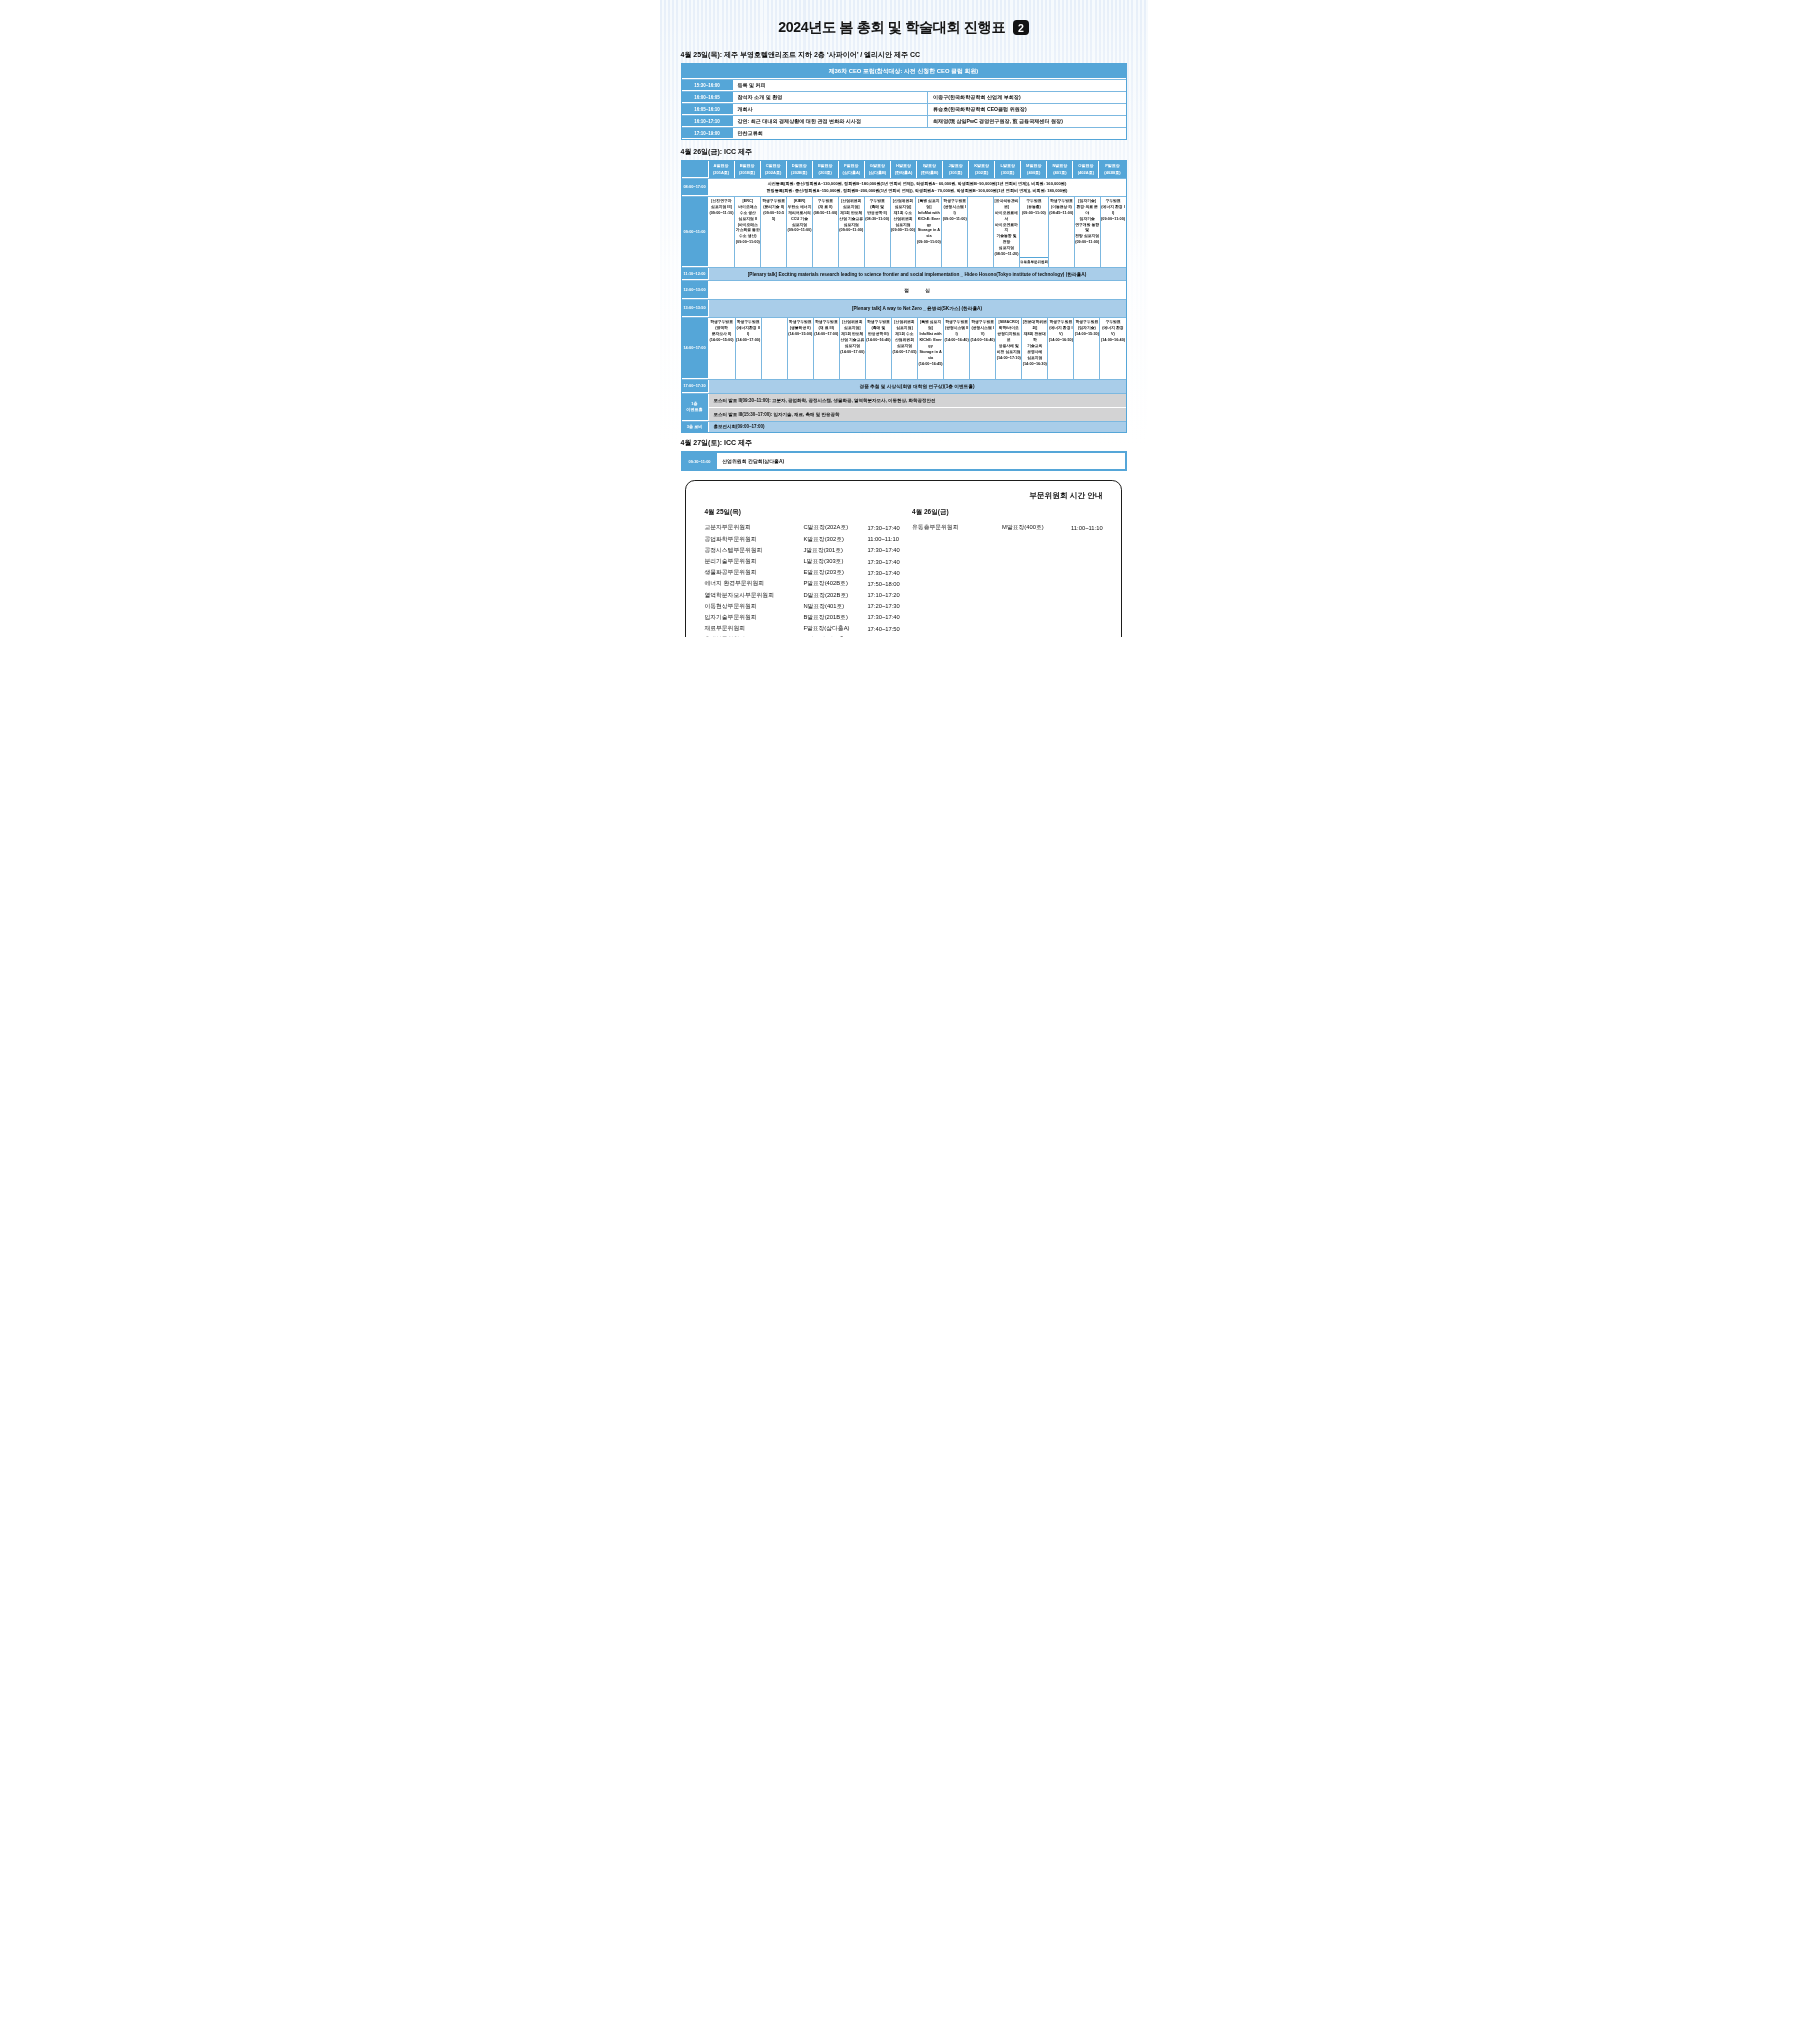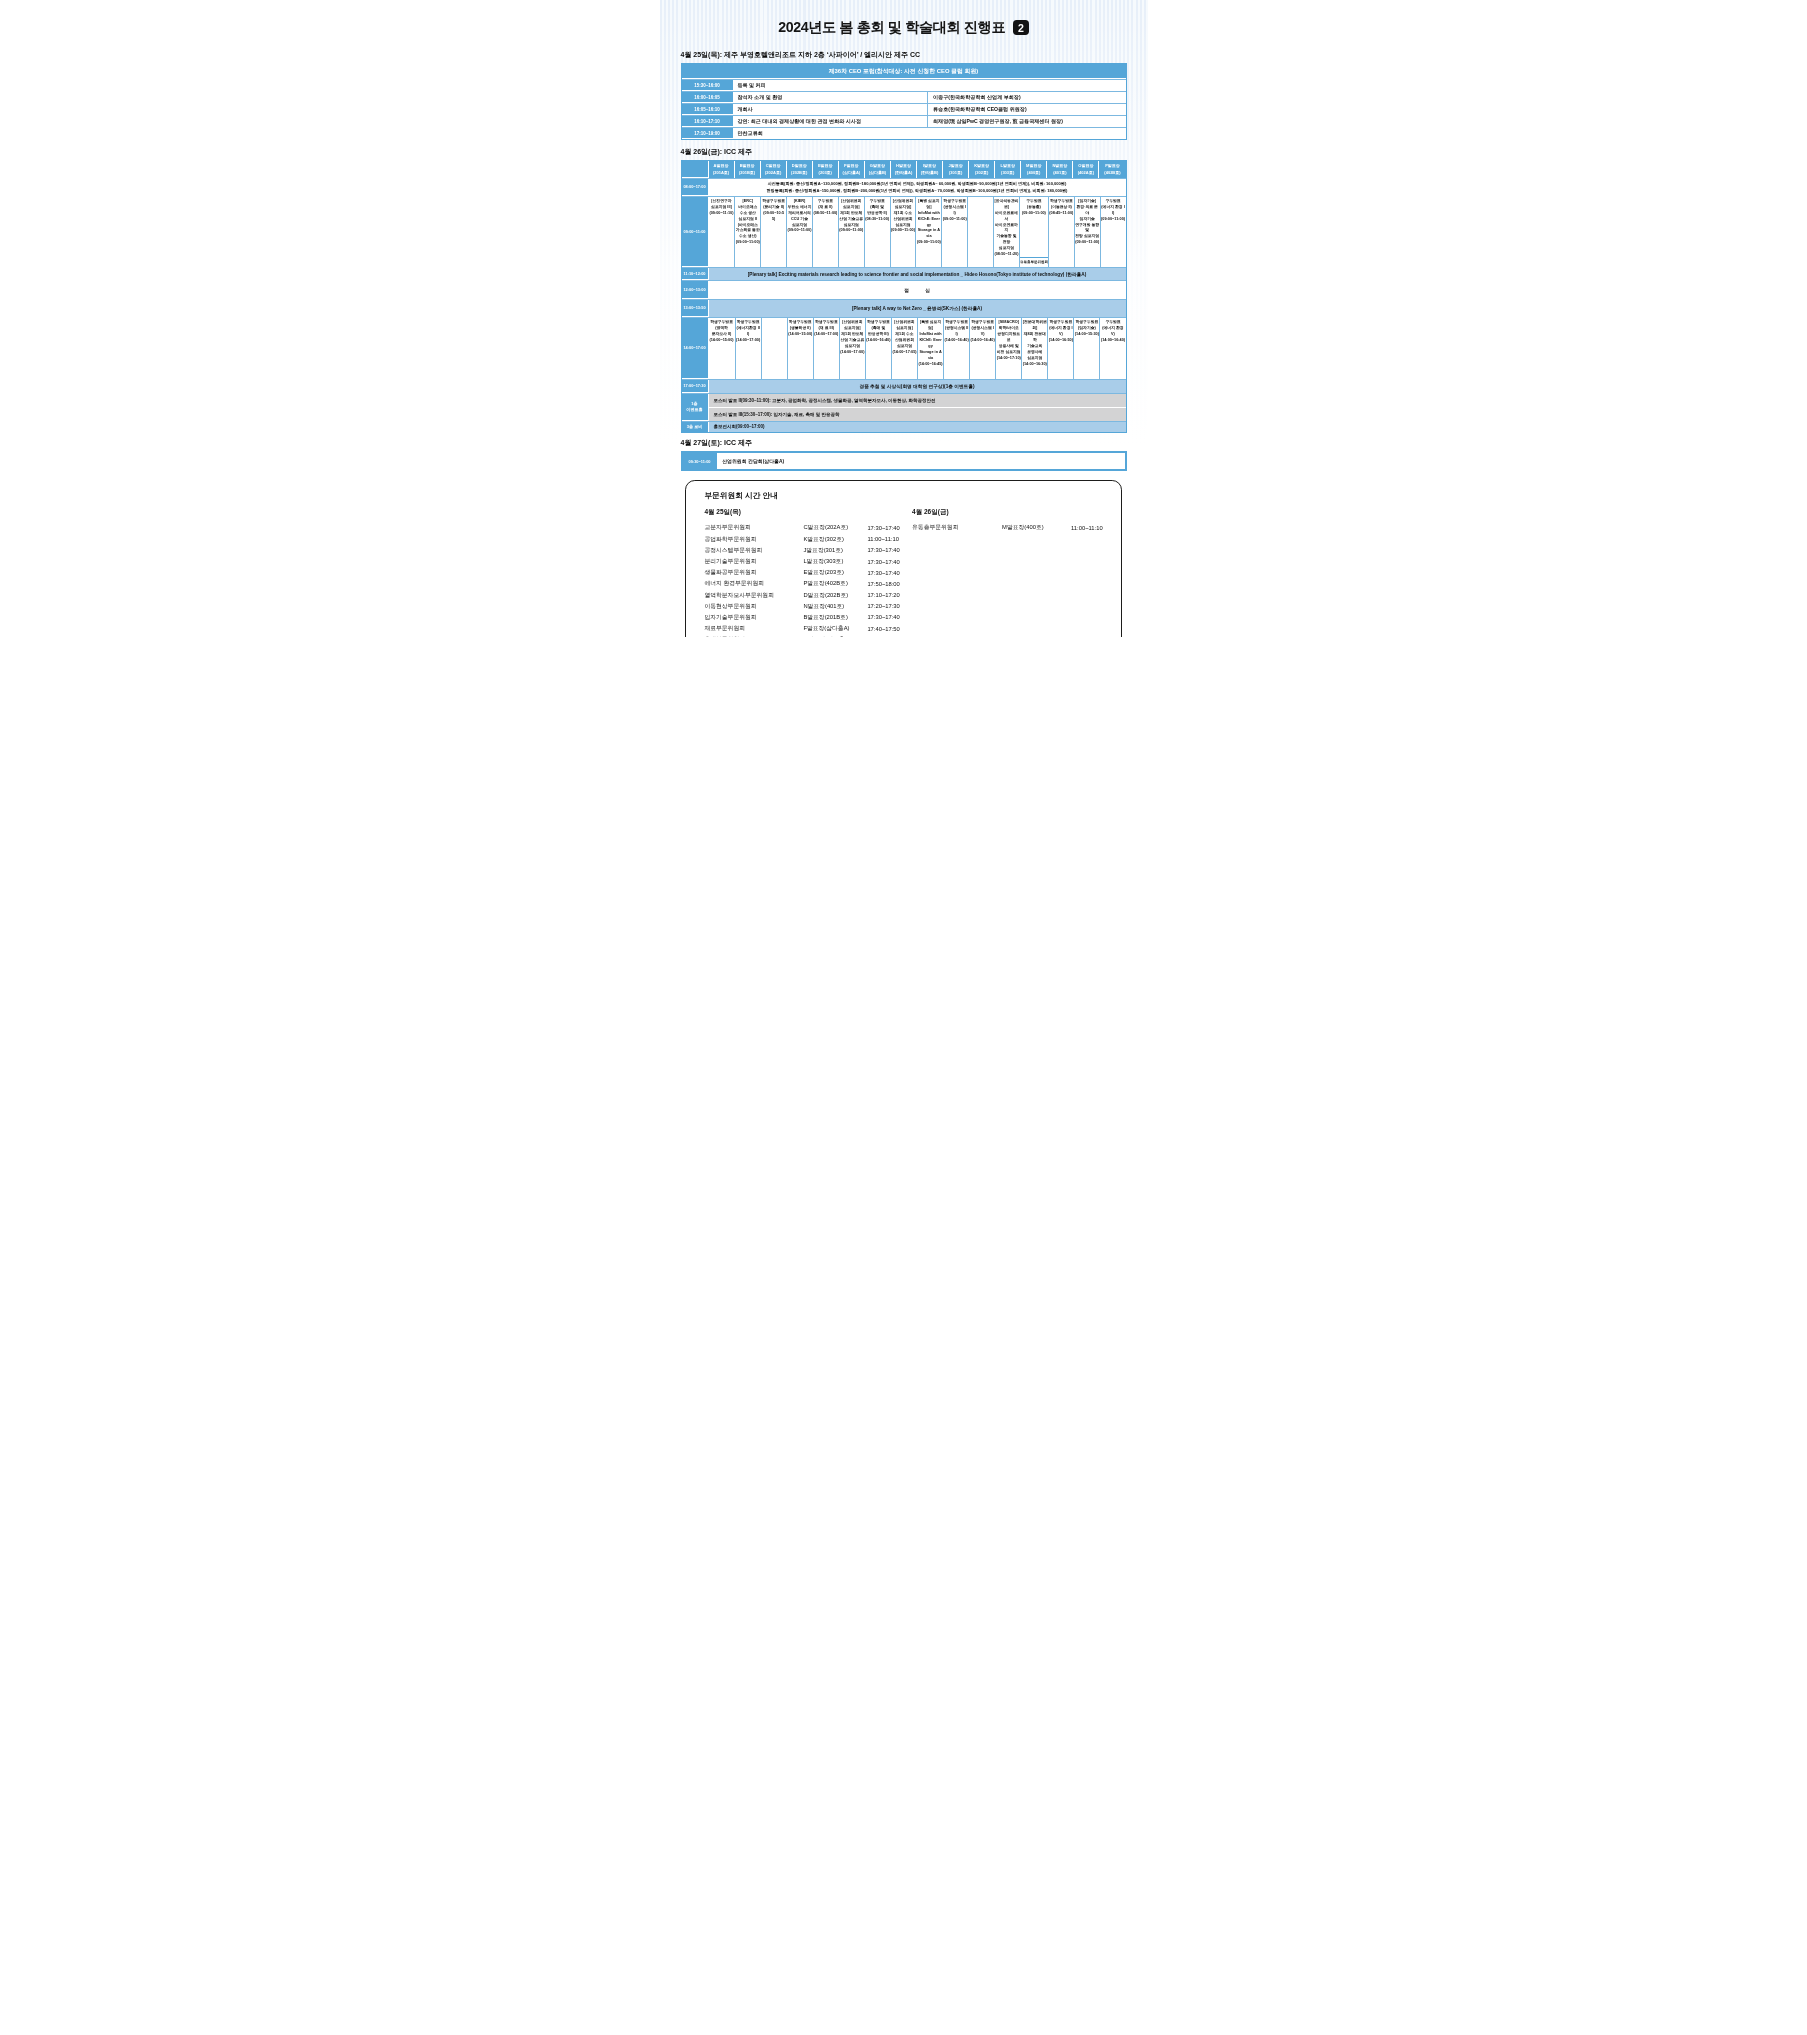--- a/index.html
+++ b/index.html
@@ -70,21 +70,21 @@
   .lobby-label{background:var(--blue);color:#fff;font-size:4.1px;font-weight:700;display:flex;align-items:center;justify-content:center;border-right:0.8px solid #fff;padding:2.4px 0;}
   .lobby-content{background:var(--lightblue);font-size:4.5px;font-weight:800;display:flex;align-items:center;padding:2.4px 4.9px;}
 
   
   .apr27-box{border:2.4px solid var(--blue);display:grid;grid-template-columns:34px 1fr;background:#fff;margin-bottom:9px;}
   .apr27-time{background:var(--blue);color:#fff;font-size:3.9px;font-weight:700;display:flex;align-items:center;justify-content:center;padding:4.9px 0;}
   .apr27-content{font-size:4.9px;font-weight:800;display:flex;align-items:center;padding:4.9px 5.7px;}
 
   
   .committee-box{border:1.2px solid #1d1d1b;border-radius:9.8px;background:#fff;margin:3.3px 4.9px 0 4.9px;padding:9.8px 18px 10.6px 18px;}
-  .cb-title{text-align:left;font-size:7.7px;font-weight:800;margin-bottom:7.3px;}
+  .cb-title{text-align:right;font-size:7.7px;font-weight:800;margin-bottom:7.3px;}
   .cb-cols{display:grid;grid-template-columns:1.04fr 1fr;column-gap:12.2px;}
   .cb-heading{font-size:6.5px;font-weight:800;margin-bottom:5.3px;}
   .cb-row{display:grid;grid-template-columns:99px 64px auto;align-items:center;height:11.2px;font-size:5.8px;}
   .cb-row .room{}
   .cb-row .time{}
 </style>
 </head>
 <body>
 
 <div class="page">

